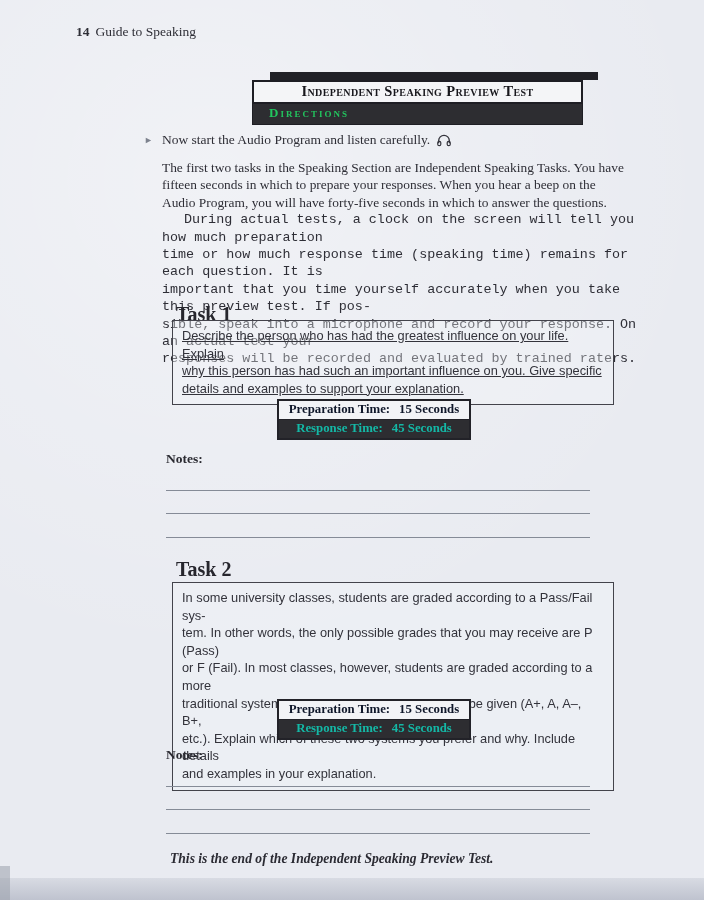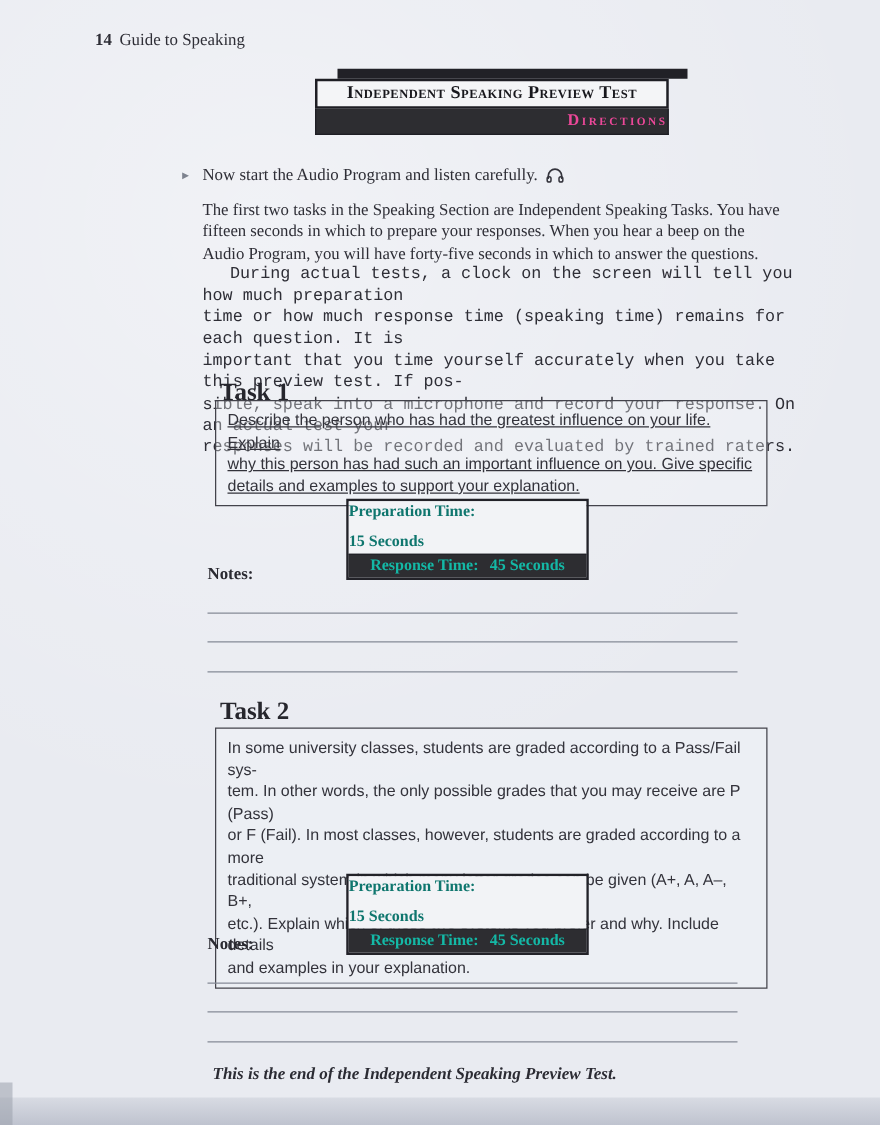--- a/index.html
+++ b/index.html
@@ -16,30 +16,30 @@
     background:linear-gradient(#d8dbe3,#bfc3cf);
   }
   .scan-corner{
     position:absolute;left:0;bottom:0;width:10px;height:34px;
     background:#9aa0ac;opacity:.55;
   }
   .book-header{position:absolute;left:76px;top:24px;font-size:13.5px;}
   .book-header .num{font-weight:bold;margin-right:6px;}
 
   
-  .title-box{position:absolute;left:252px;top:63px;width:283px;}
+  .title-box{position:absolute;left:252px;top:80px;width:331px;}
   .title-box .shadow-bar{position:absolute;top:-8px;left:18px;right:-15px;height:8px;background:#212127;}
   .title-box .band-top{
     background:#f4f5f7;border:2px solid #1e1e24;
     text-align:center;padding:1px 0 2px 0;
     font-weight:bold;font-size:14.5px;font-variant:small-caps;letter-spacing:.4px;color:#17171c;
   }
   .title-box .band-bottom{
-    background:#2d2d31;color:#ec4899;text-align:right;
-    padding:1px 0 3px 0;margin-top:0;border:1px solid #1e1e24;border-top:none;
+    background:#2d2d31;color:#22c55e;text-align:left;
+    padding:1px 0 3px 16px;margin-top:0;border:1px solid #1e1e24;border-top:none;
     font-weight:bold;font-size:13px;font-variant:small-caps;letter-spacing:2px;
   }
 
   .audio-line{position:absolute;left:144px;top:131px;font-size:13.5px;display:flex;align-items:center;}
   .audio-line .bullet{color:#7d828e;font-size:9px;margin-right:9px;line-height:1;}
   .audio-line .hp{margin-left:6px;position:relative;top:2px;}
 
   .intro{position:absolute;left:162px;top:159px;width:478px;font-size:13.4px;line-height:17.4px;}
   .intro p{margin:0;white-space:pre-line;}
   .intro p.indent{text-indent:22px;font-family:Liberation Mono, monospace;}
@@ -57,21 +57,21 @@
     white-space:pre-line;
   }
   .task-box.t1{top:320px;text-decoration:underline;}
   .task-box.t2{top:582px;}
 
   .timing-box{position:absolute;left:277px;width:190px;border:2px solid #222228;}
   .timing-box.t1{top:399px;}
   .timing-box.t2{top:699px;}
   .timing-row{display:flex;justify-content:center;align-items:baseline;gap:9px;
     font-size:12.8px;font-weight:bold;padding:1px 0 2px 0;}
-  .timing-row.light{background:#f2f3f6;color:#0f766e;flex-direction:column;}
+  .timing-row.light{background:#f2f3f6;color:#0f172a;}
   .timing-row.dark{background:#2d2d31;color:#14b8a6;border-top:1px solid #222228;}
 
   .notes-group{position:absolute;left:166px;width:424px;}
   .notes-group.t1{top:451px;}
   .notes-group.t2{top:747px;}
   .notes-label{font-size:13.5px;font-weight:bold;color:#2a2a31;}
   .note-line{height:0;border-bottom:1.2px solid #858b97;}
   .notes-group .note-line:nth-of-type(1){margin-top:22px;}
   .notes-group .note-line{margin-top:22.5px;}
 

